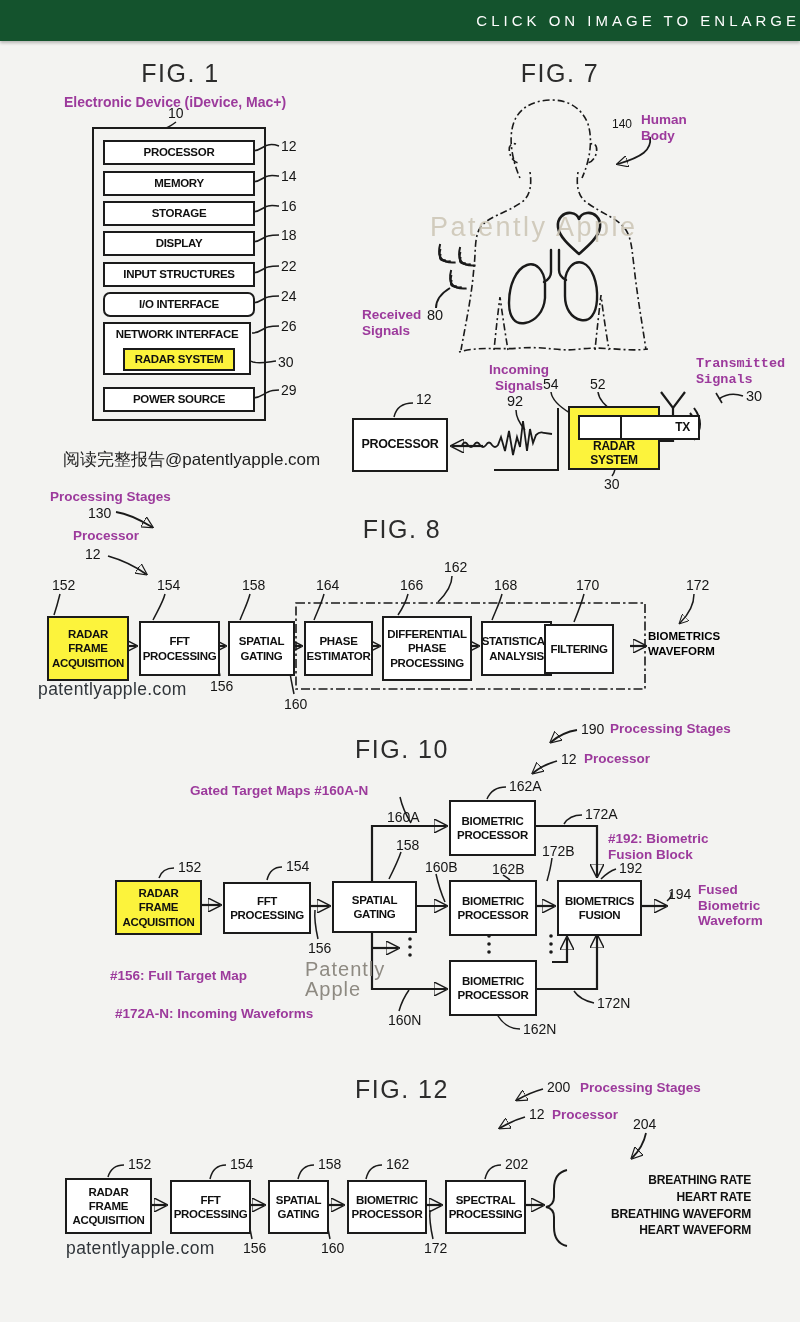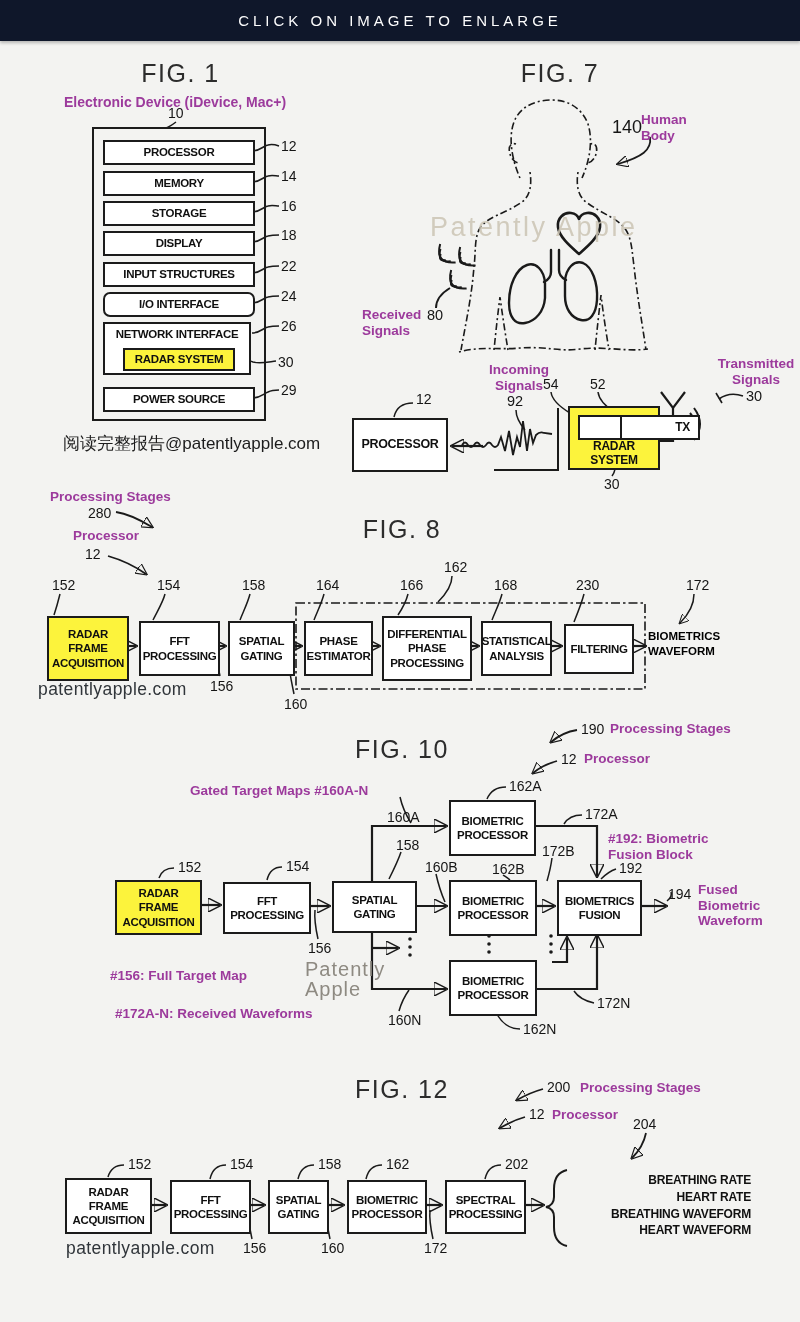--- a/index.html
+++ b/index.html
@@ -1,20 +1,20 @@
 <!DOCTYPE html>
 <html><head>
 <meta charset="utf-8">
 <style>
   html,body{margin:0;padding:0;}
   body{width:800px;height:1322px;position:relative;background:#f3f3f1;overflow:hidden;
        font-family:"Liberation Sans",sans-serif;}
   .abs{position:absolute;}
-  .banner{left:0;top:0;width:800px;height:41px;background:#0f172a;color:#fdfdfd;
-          font:400 15px/41px "Liberation Sans",sans-serif;letter-spacing:4px;text-align:center;
+  .banner{left:0;top:0;width:800px;height:41px;background:#14532d;color:#fdfdfd;
+          font:400 15px/41px "Liberation Sans",sans-serif;letter-spacing:4px;text-align:right;
           box-shadow:0 2px 3px rgba(0,0,0,.25);}
   .figtitle{font:400 25px/1.1 "Liberation Sans",sans-serif;color:#2c2c2c;letter-spacing:1.5px;text-align:center;}
   .purple{color:#9c3a9c;font:700 13.5px/1.15 "Liberation Sans",sans-serif;white-space:pre-line;}
   .ref{font:500 14px/1.05 "Liberation Sans",sans-serif;color:#151515;}
   .box{position:absolute;display:flex;align-items:center;justify-content:center;background:#fff;
        border:2.5px solid #1b1b1b;font:700 11.5px/1.22 "Liberation Sans",sans-serif;text-align:center;
        color:#101010;letter-spacing:-0.3px;white-space:pre-line;}
   .thin{border-width:2px;}
   .hl{background:#fcf33c;}
   .site{font:400 17.5px/1 "Liberation Sans",sans-serif;color:#30353a;letter-spacing:0.4px;}
@@ -229,101 +229,101 @@
 
 <span class="abs ref" style="left:281px;top:139px;">12</span>
 <span class="abs ref" style="left:281px;top:169px;">14</span>
 <span class="abs ref" style="left:281px;top:199px;text-align:center;">16</span>
 <span class="abs ref" style="left:281px;top:228px;">18</span>
 <span class="abs ref" style="left:281px;top:259px;">22</span>
 <span class="abs ref" style="left:281px;top:289px;">24</span>
 <span class="abs ref" style="left:281px;top:319px;">26</span>
 <span class="abs ref" style="left:278px;top:355px;">30</span>
 <span class="abs ref" style="left:281px;top:383px;">29</span>
-<div class="abs cn" style="left:63px;top:434px;width:330px;">阅读完整报告@patentlyapple.com</div>
+<div class="abs cn" style="left:63px;top:450px;width:330px;">阅读完整报告@patentlyapple.com</div>
 
 <div class="abs figtitle" style="left:500px;top:60px;width:120px;">FIG. 7</div>
 <div class="abs wm" style="left:430px;top:214px;width:250px;">Patently Apple</div>
 
-<span class="abs ref" style="left:612px;top:118px;font-size:18px;">140</span>
+<span class="abs ref" style="left:612px;top:118px;font-size:12px;">140</span>
 <div class="abs purple" style="left:641px;top:112px;width:60px;">Human
 Body</div>
 
 <div class="abs purple" style="left:362px;top:307px;width:68px;">Received
 Signals</div>
 <span class="abs ref" style="left:427px;top:308px;font-size:14.5px;">80</span>
 
 <div class="abs purple" style="left:474px;top:362px;width:90px;text-align:center;">Incoming
 Signals</div>
 <span class="abs ref" style="left:507px;top:394px;font-size:14.5px;">92</span>
 
-<div class="abs purple" style="left:714px;top:356px;width:84px;text-align:center;">Transmitted
+<div class="abs purple" style="left:696px;top:356px;width:84px;text-align:left;font-family:Liberation Mono, monospace;">Transmitted
 Signals</div>
 <span class="abs ref" style="left:746px;top:389px;font-size:14.5px;">30</span>
 
 <div class="box" style="left:352px;top:418px;width:92px;height:50px;font-size:12.5px;">PROCESSOR</div>
 <span class="abs ref" style="left:416px;top:392px;">12</span>
 
 <div class="box hl" style="left:568px;top:406px;width:88px;height:60px;">
   <div class="box thin small" style="left:8px;top:7px;width:33px;height:21px;">Rx</div>
   <div class="box thin small" style="left:50px;top:7px;width:31px;height:21px;">TX</div>
   <div class="abs" style="left:0;right:0;top:31px;font:700 12px/1.2 'Liberation Sans',sans-serif;text-align:center;white-space:pre-line;">RADAR
 SYSTEM</div>
 </div>
 <span class="abs ref" style="left:543px;top:377px;">54</span>
 <span class="abs ref" style="left:590px;top:377px;">52</span>
 <span class="abs ref" style="left:604px;top:477px;">30</span>
 
 <div class="abs purple" style="left:50px;top:489px;width:140px;">Processing Stages</div>
-<span class="abs ref" style="left:88px;top:506px;">280</span>
+<span class="abs ref" style="left:88px;top:506px;">130</span>
 <div class="abs purple" style="left:73px;top:528px;width:80px;">Processor</div>
 <span class="abs ref" style="left:85px;top:547px;">12</span>
 <div class="abs figtitle" style="left:352px;top:516px;width:100px;">FIG. 8</div>
 
 <div class="box hl" style="left:47px;top:616px;width:78px;height:61px;">RADAR
 FRAME
 ACQUISITION</div>
 <div class="box" style="left:139px;top:621px;width:77px;height:51px;">FFT
 PROCESSING</div>
 <div class="box" style="left:228px;top:621px;width:63px;height:51px;">SPATIAL
 GATING</div>
 <div class="box" style="left:304px;top:621px;width:65px;height:51px;">PHASE
 ESTIMATOR</div>
 <div class="box" style="left:382px;top:616px;width:86px;height:61px;">DIFFERENTIAL
 PHASE
 PROCESSING</div>
 <div class="box" style="left:481px;top:621px;width:67px;height:51px;">STATISTICAL
 ANALYSIS</div>
-<div class="box" style="left:564px;top:624px;width:66px;height:46px;">FILTERING</div>
+<div class="box" style="left:544px;top:624px;width:66px;height:46px;">FILTERING</div>
 <div class="abs" style="left:648px;top:629px;width:80px;font:700 11.5px/1.3 'Liberation Sans',sans-serif;white-space:pre-line;">BIOMETRICS
 WAVEFORM</div>
 
 <span class="abs ref" style="left:52px;top:578px;">152</span>
 <span class="abs ref" style="left:157px;top:578px;">154</span>
 <span class="abs ref" style="left:242px;top:578px;">158</span>
 <span class="abs ref" style="left:316px;top:578px;">164</span>
 <span class="abs ref" style="left:400px;top:578px;">166</span>
 <span class="abs ref" style="left:444px;top:560px;">162</span>
 <span class="abs ref" style="left:494px;top:578px;">168</span>
-<span class="abs ref" style="left:576px;top:578px;">230</span>
+<span class="abs ref" style="left:576px;top:578px;">170</span>
 <span class="abs ref" style="left:686px;top:578px;">172</span>
 <span class="abs ref" style="left:210px;top:679px;">156</span>
 <span class="abs ref" style="left:284px;top:697px;">160</span>
 <div class="abs site" style="left:38px;top:681px;">patentlyapple.com</div>
 
 <div class="abs figtitle" style="left:352px;top:736px;width:100px;">FIG. 10</div>
 <span class="abs ref" style="left:581px;top:722px;">190</span>
 <div class="abs purple" style="left:610px;top:721px;width:140px;">Processing Stages</div>
 <span class="abs ref" style="left:561px;top:752px;">12</span>
 <div class="abs purple" style="left:584px;top:751px;width:80px;">Processor</div>
 <div class="abs purple" style="left:190px;top:783px;width:200px;">Gated Target Maps #160A-N</div>
 <div class="abs purple" style="left:608px;top:831px;width:110px;">#192: Biometric
 Fusion Block</div>
 <div class="abs purple" style="left:110px;top:968px;width:180px;">#156: Full Target Map</div>
-<div class="abs purple" style="left:115px;top:1006px;width:230px;">#172A-N: Received Waveforms</div>
+<div class="abs purple" style="left:115px;top:1006px;width:230px;">#172A-N: Incoming Waveforms</div>
 <div class="abs purple" style="left:698px;top:882px;width:70px;">Fused
 Biometric
 Waveform</div>
 <div class="abs wm2" style="left:305px;top:959px;width:140px;">Patently Apple</div>
 
 <div class="box hl" style="left:115px;top:880px;width:83px;height:51px;">RADAR
 FRAME
 ACQUISITION</div>
 <div class="box" style="left:223px;top:882px;width:84px;height:48px;">FFT
 PROCESSING</div>

